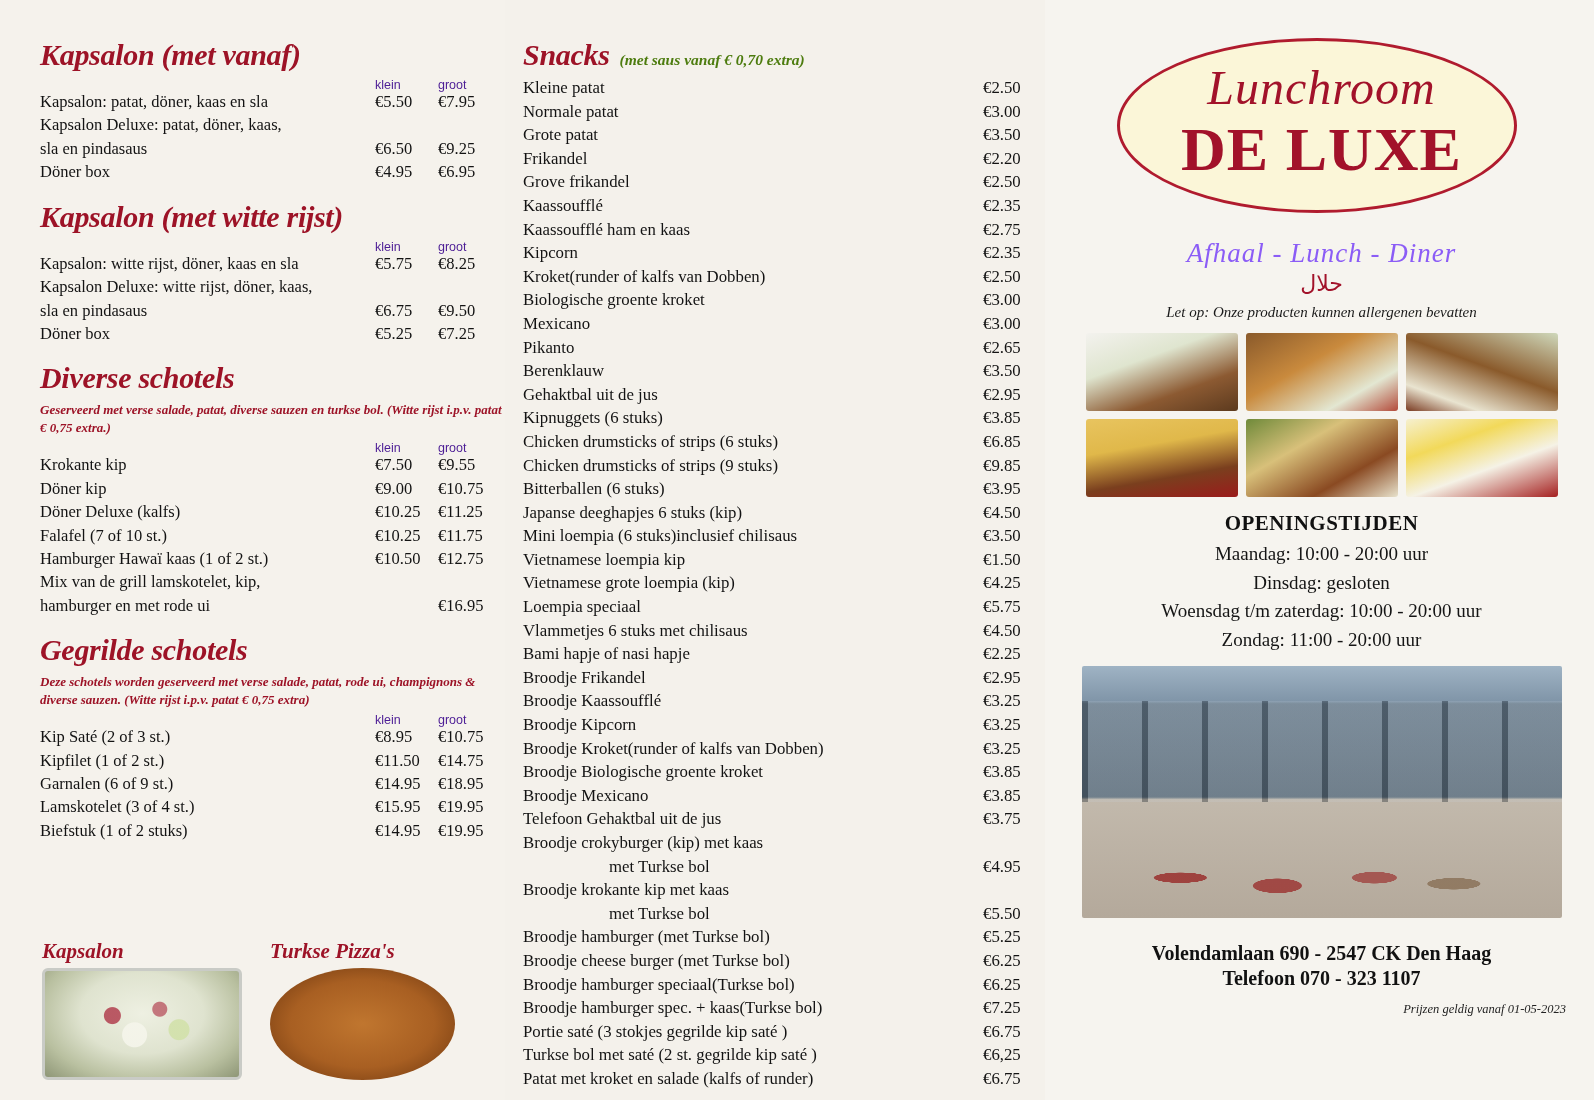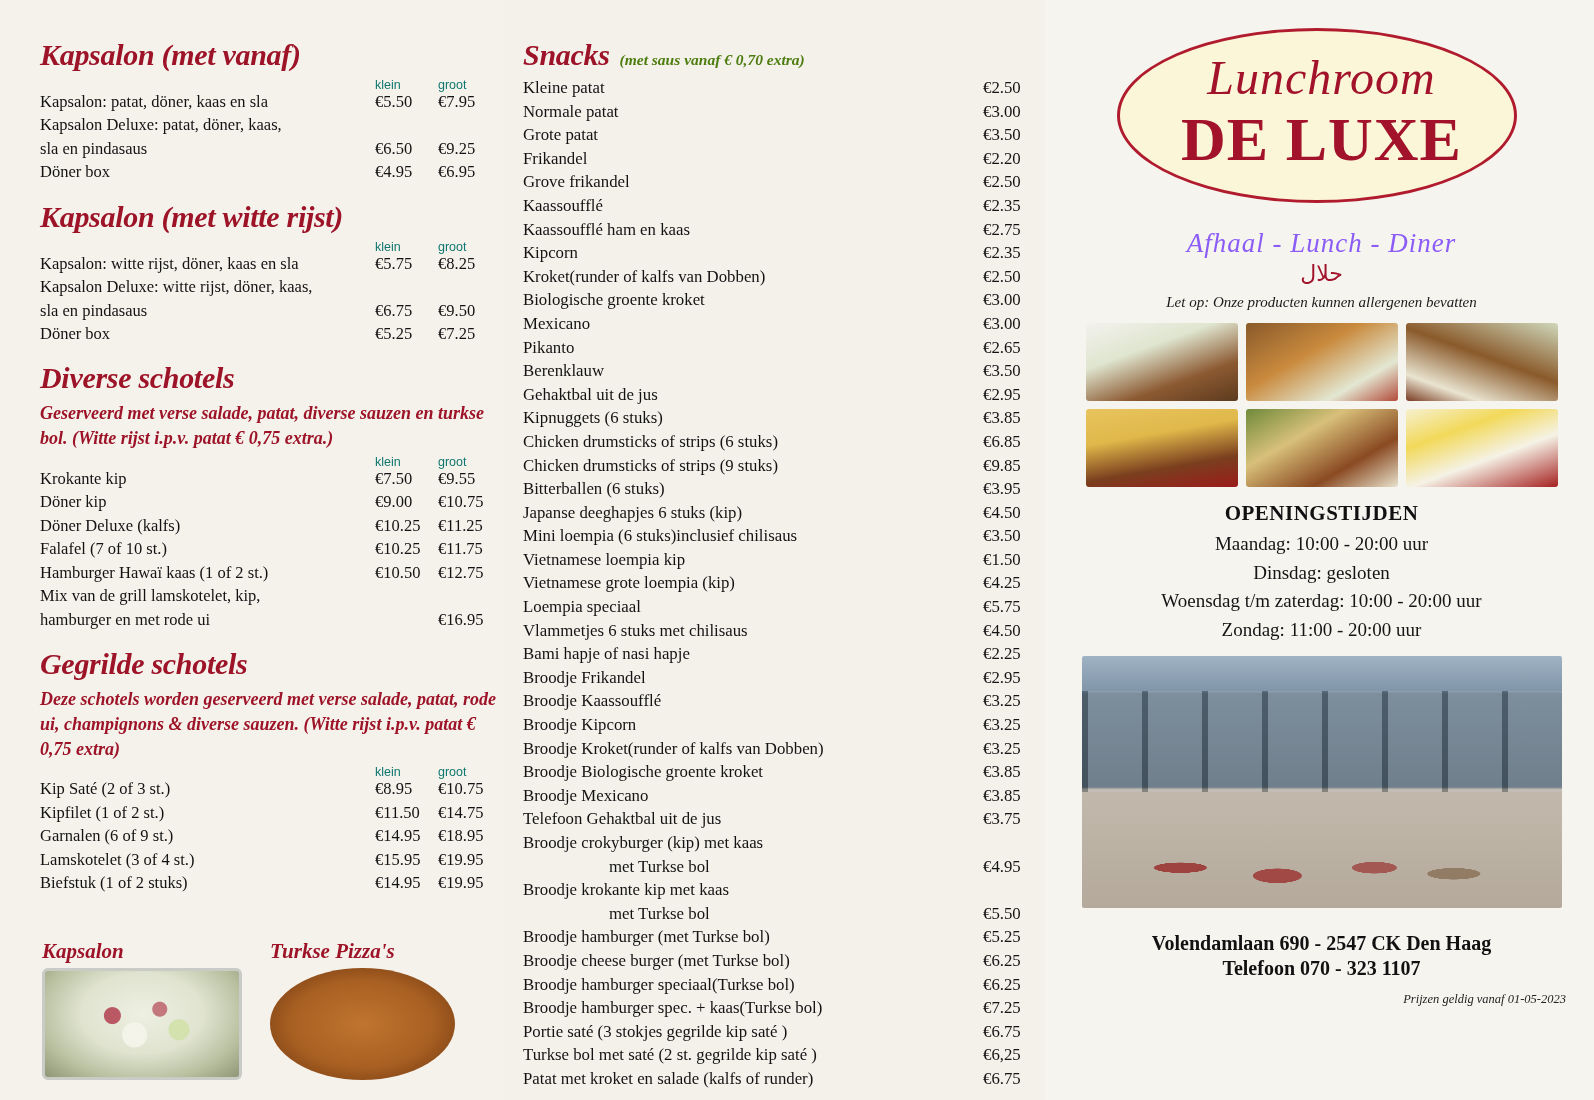--- a/index.html
+++ b/index.html
@@ -25,21 +25,21 @@
   .col-mid {
     width:540px; height:100%;
     padding:38px 0 0 18px;
     position:relative;
     background:#f4f1eb;
   }
   .col-right {
     width:549px; height:100%;
     position:relative;
     background:#f6f4ef;
-    padding:2px 18px 0 22px;
+    padding:12px 18px 0 22px;
   }
   .fold {
     position:absolute; top:0; bottom:0; width:2px;
     background:linear-gradient(to right, rgba(0,0,0,0.13), rgba(255,255,255,0.5));
   }
   .fold1 { left:504px; }
   .fold2 { left:1043px; }
 
   h2.sec {
     font-family:"Liberation Serif", serif;
@@ -48,27 +48,27 @@
     color:#9d1327;
     font-size:30px;
     margin:0 0 6px 0;
     letter-spacing:-0.3px;
   }
   .sec-note {
     font-family:"Liberation Serif", serif;
     font-style:italic;
     font-weight:bold;
     color:#9d1327;
-    font-size:18px;
+    font-size:13px;
     line-height:1.38;
     margin:0 0 4px 0;
   }
   .colhead {
     display:flex; justify-content:flex-end;
-    font-size:12.5px; color:#0f766e;
+    font-size:12.5px; color:#4c1d95;
     margin-bottom:-2px;
   }
   .colhead span { width:67px; text-align:left; }
   .colhead span.k { width:63px; }
 
   .rows { margin-bottom:16px; }
   .row {
     display:flex; align-items:flex-end;
     font-size:16.5px; color:#131313;
     line-height:1.42;

